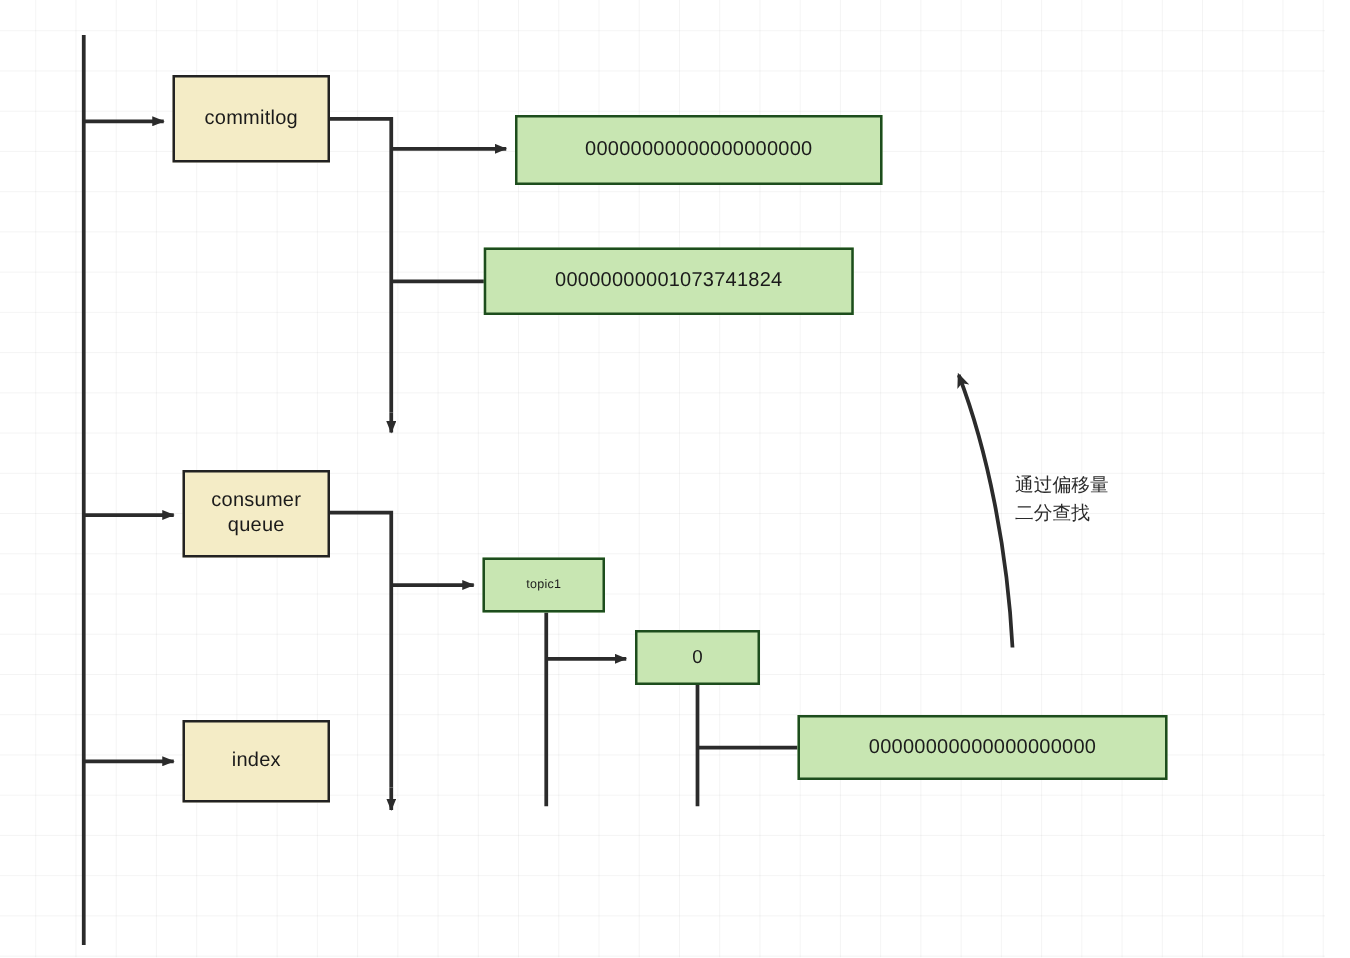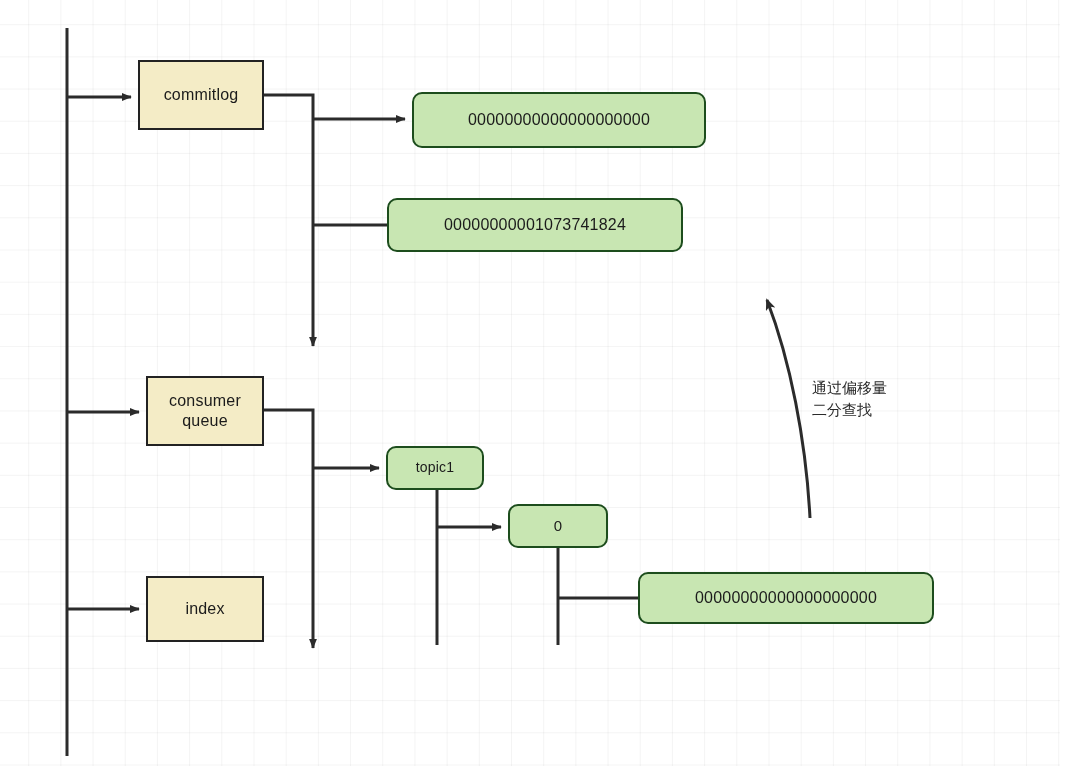--- a/index.html
+++ b/index.html
@@ -42,21 +42,20 @@
     line-height: 1.25;
     letter-spacing: 0.2px;
   }
   .node.khaki {
     background: #f4ecc6;
     border-color: #222222;
   }
   .node.green {
     background: #c8e6b2;
     border-color: #1d4d1d;
-    border-radius: 10px;
   }
   .node-label {
     display: block;
     white-space: pre-line;
   }
   .anno {
     position: absolute;
     color: #2a2a2a;
     text-align: left;
     line-height: 1.45;
@@ -120,21 +119,21 @@
   </div>
 
   <div class="node green" style="left:412px; top:92px; width:294px; height:56px; font-size:16px;">
     <span class="node-label">00000000000000000000</span>
   </div>
 
   <div class="node green" style="left:387px; top:198px; width:296px; height:54px; font-size:16px;">
     <span class="node-label">00000000001073741824</span>
   </div>
 
-  <div class="node green" style="left:386px; top:446px; width:98px; height:44px; font-size:14px;align-items:center;">
+  <div class="node green" style="left:386px; top:446px; width:98px; height:44px; font-size:10px;align-items:center;">
     <span class="node-label">topic1</span>
   </div>
 
   <div class="node green" style="left:508px; top:504px; width:100px; height:44px; font-size:15px;">
     <span class="node-label">0</span>
   </div>
 
   <div class="node green" style="left:638px; top:572px; width:296px; height:52px; font-size:16px;">
     <span class="node-label">00000000000000000000</span>
   </div>

